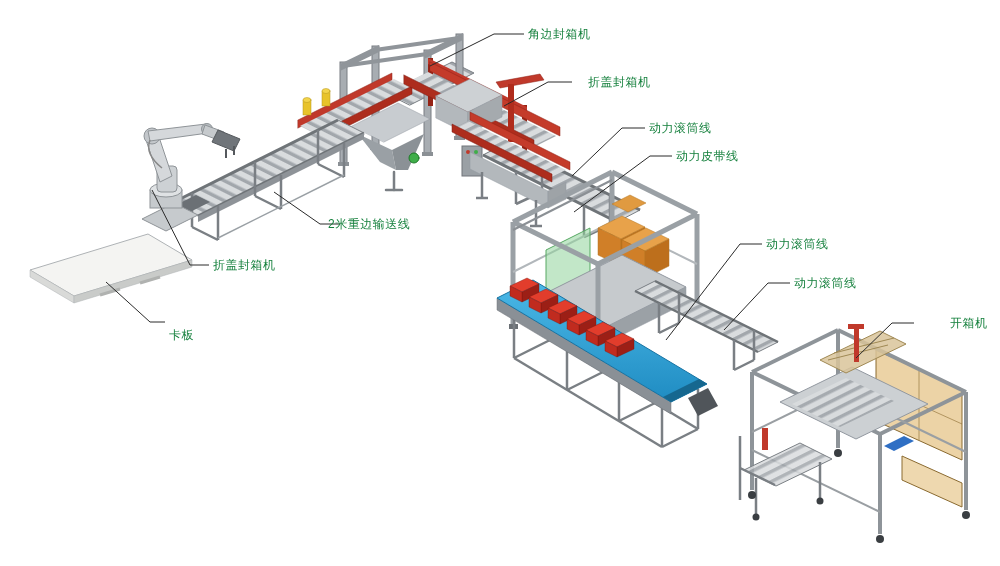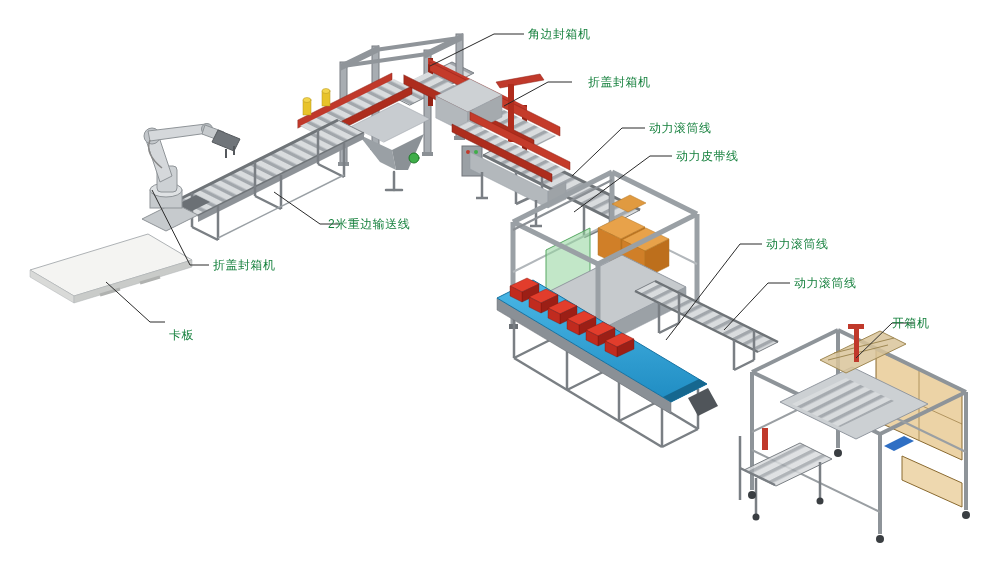--- a/index.html
+++ b/index.html
@@ -302,18 +302,18 @@
     <polyline points="106,282 150,322 165,322"></polyline>
   </g>
 </svg>
 
 <div class="lbl" style="left:528px;top:27px">角边封箱机</div>
 <div class="lbl" style="left:588px;top:75px">折盖封箱机</div>
 <div class="lbl" style="left:649px;top:121px">动力滚筒线</div>
 <div class="lbl" style="left:676px;top:149px">动力皮带线</div>
 <div class="lbl" style="left:766px;top:237px">动力滚筒线</div>
 <div class="lbl" style="left:794px;top:276px">动力滚筒线</div>
-<div class="lbl" style="left:892px;top:316px">开箱机</div>
+<div class="lbl" style="left:950px;top:316px">开箱机</div>
 <div class="lbl" style="left:328px;top:217px">2米重边输送线</div>
 <div class="lbl" style="left:213px;top:258px">折盖封箱机</div>
 <div class="lbl" style="left:169px;top:328px">卡板</div>
 
 </div>
 
 </body></html>

